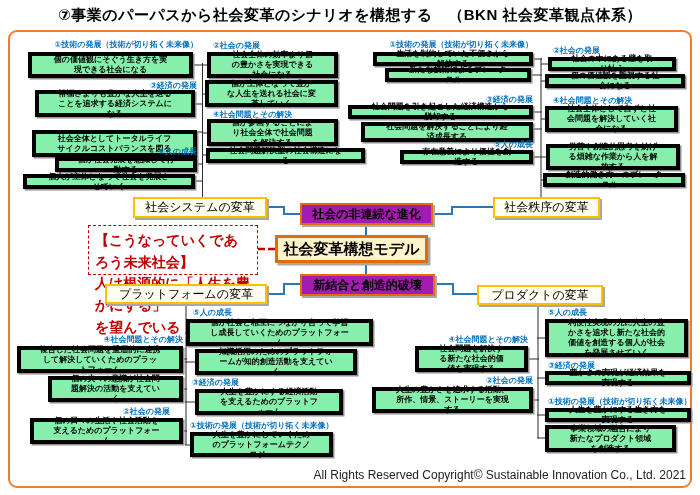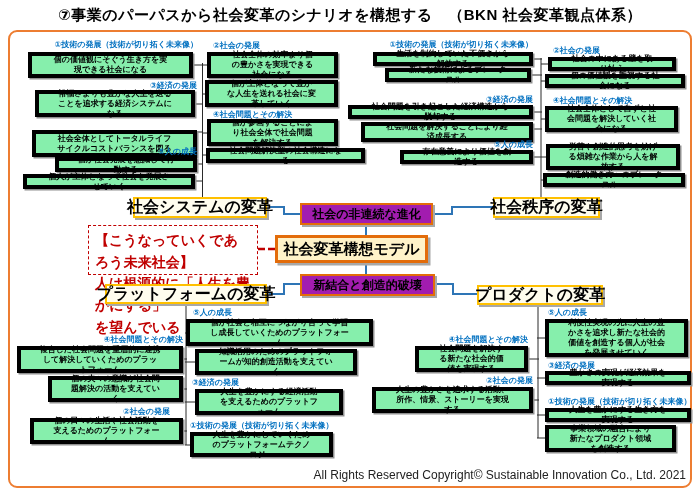--- a/index.html
+++ b/index.html
@@ -21,21 +21,21 @@
   .box{
     background:#86efac;border:4px solid #000000;box-shadow:1.5px 1.5px 0 #909090;
     font-size:8px;font-weight:bold;line-height:1.25;text-align:center;
     display:flex;align-items:center;justify-content:center;padding:1px 18px;
   }
   .cat{
     font-size:8px;font-weight:bold;color:#0070C0;white-space:nowrap;
   }
   .corner-node{
     background:#FFFDEE;border:2px solid #FFC000;box-shadow:2px 2px 0 #a8a8a8;
-    font-size:16px;font-weight:bold;white-space:nowrap;
+    font-size:12px;font-weight:normal;white-space:nowrap;
     display:flex;align-items:center;justify-content:center;
   }
   .orange-node{
     background:#a21caf;border:2px solid #E36C0A;box-shadow:2px 2px 0 #a8a8a8;
     font-size:12px;font-weight:bold;white-space:nowrap;
     display:flex;align-items:center;justify-content:center;
   }
   .model-node{
     background:#FFF3C9;border:3px solid #E36C0A;box-shadow:2.5px 2.5px 0 #a8a8a8;
     font-size:15px;font-weight:bold;white-space:nowrap;

